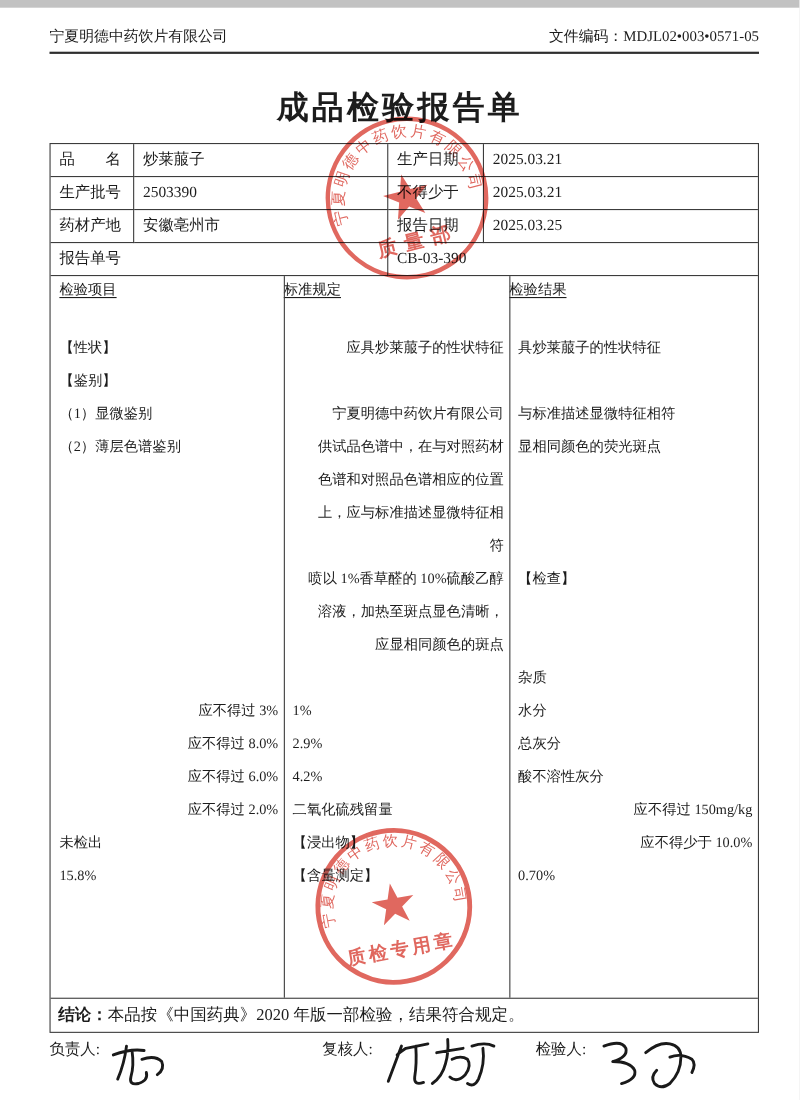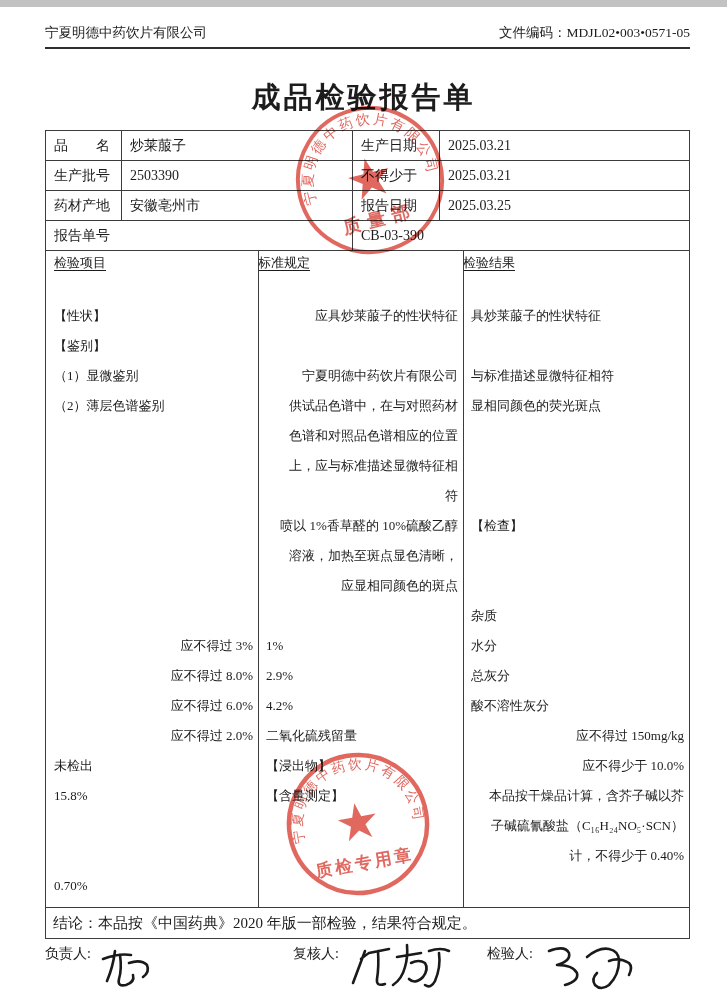--- a/index.html
+++ b/index.html
@@ -35,21 +35,21 @@
   .h-item{padding-left:8px;} .h-std,.h-res{text-align:left;}
   .irows{display:grid;grid-template-columns:212px 205px 226px;margin-top:25px;}
   .irows .c{line-height:30px;box-sizing:border-box;}
   .c-item{padding-left:8px;padding-right:6px;}
   .c-std{padding-left:20px;padding-right:5px;text-align:right;}
   .c-res{padding-left:8px;padding-right:6px;}
 
   
   .conclusion{border-top:1px solid #3c3c3c;height:31px;line-height:31px;
               padding-left:7px;font-size:15px;box-sizing:border-box;white-space:nowrap;}
-  .conclusion .lab{font-weight:normal;}
+  .conclusion .lab{font-weight:bold;}
 
   
   .sign-row{position:absolute;left:45px;top:941px;width:660px;height:58px;font-size:14px;}
   .sign-label{position:absolute;top:4px;}
   .sl1{left:0;} .sl2{left:248px;} .sl3{left:442px;}
   .sig{position:absolute;}
   .sig path{fill:none;stroke:#1a1a1a;stroke-width:2.6;stroke-linecap:round;stroke-linejoin:round;}
   .sig1{left:48px;top:0;} .sig2{left:300px;top:-4px;} .sig3{left:490px;top:-2px;}
 
   
@@ -143,21 +143,20 @@
 
           <div class="c c-item">二氧化硫残留量</div>
           <div class="c c-std">应不得过 150mg/kg</div>
           <div class="c c-res">未检出</div>
 
           <div class="c c-item">【浸出物】</div>
           <div class="c c-std">应不得少于 10.0%</div>
           <div class="c c-res">15.8%</div>
 
           <div class="c c-item">【含量测定】</div>
-          <div class="c c-std">本品按干燥品计算，含芥子碱以芥子碱硫氰酸盐（C₁₆H₂₄NO₅·SCN）计，不得少于 0.40%</div>
           <div class="c c-res">0.70%</div>
         </div>
     </div>
 
     <div class="conclusion">
       <span class="lab">结论：</span><span>本品按《中国药典》2020 年版一部检验，结果符合规定。</span>
     </div>
   </div>
 
   <div class="sign-row">

